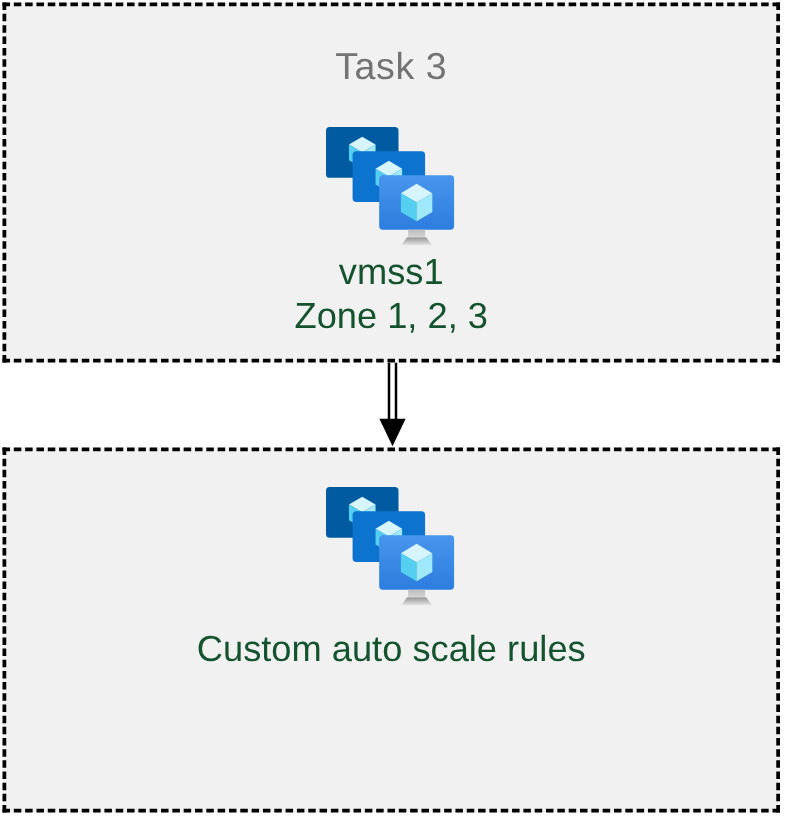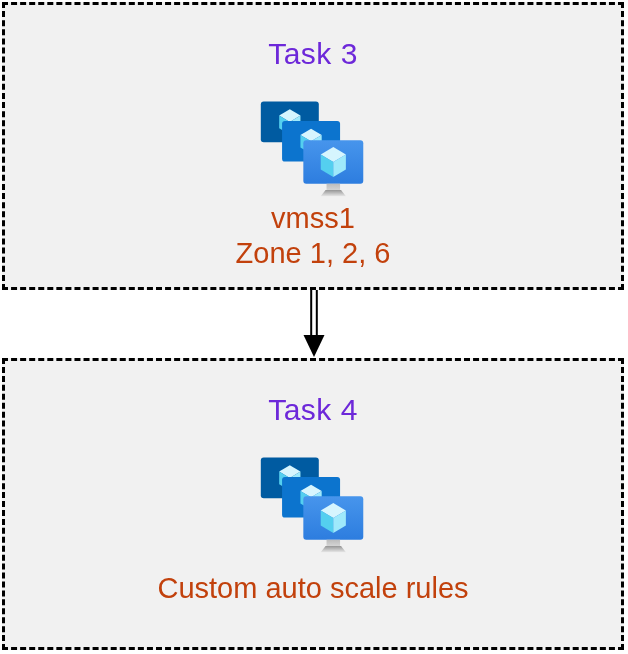--- a/index.html
+++ b/index.html
@@ -25,37 +25,37 @@
     flex-direction: column;
     align-items: center;
     box-sizing: content-box;
   }
   .box1 { top: 2px;   height: 282px; }
   .box2 { top: 358px; height: 286px; }
   .task-title {
     margin-top: 30px;
     font-size: 30px;
     line-height: 38px;
-    color: #6d28d9;
+    color: #737373;
     letter-spacing: 0.5px;
   }
   .vmss-icon {
     margin-top: 24px;
     width: 116px;
     height: 102px;
     display: block;
   }
   .task-lines {
     margin-top: 2px;
     text-align: center;
   }
   .task-line {
     font-size: 29px;
     line-height: 35px;
-    color: #c2410c;
+    color: #14532d;
   }
   .box2 .task-lines { margin-top: 16px; }
   .connector {
     position: absolute;
     left: 300px;
     top: 290px;
     width: 28px;
     height: 68px;
   }
   .defs-holder { position: absolute; width: 0; height: 0; overflow: hidden; }
@@ -102,32 +102,31 @@
 
 <div class="canvas">
 
   <section class="task-box box1">
     <div class="task-title">Task 3</div>
     <svg class="vmss-icon" viewBox="0 0 120 104">
       <use href="#vmss-sym"></use>
     </svg>
     <div class="task-lines">
       <div class="task-line">vmss1</div>
-      <div class="task-line">Zone 1, 2, 6</div>
+      <div class="task-line">Zone 1, 2, 3</div>
     </div>
   </section>
 
   <svg class="connector" viewBox="0 0 28 68">
     <rect x="10.2" y="0" width="2" height="50" fill="#000000"></rect>
     <rect x="15.8" y="0" width="2" height="50" fill="#000000"></rect>
     <polygon points="14,67 3.5,45 24.5,45" fill="#000000"></polygon>
   </svg>
 
   <section class="task-box box2">
-    <div class="task-title">Task 4</div>
     <svg class="vmss-icon" viewBox="0 0 120 104">
       <use href="#vmss-sym"></use>
     </svg>
     <div class="task-lines">
       <div class="task-line">Custom auto scale rules</div>
     </div>
   </section>
 
 </div>
 

